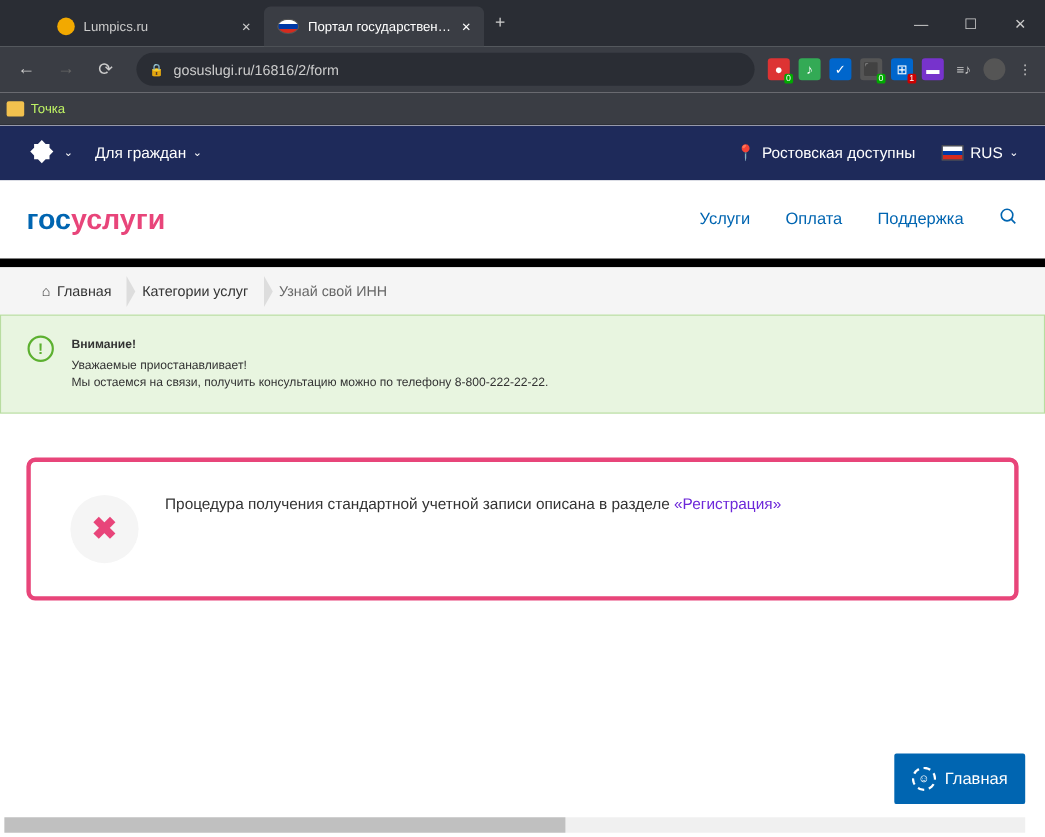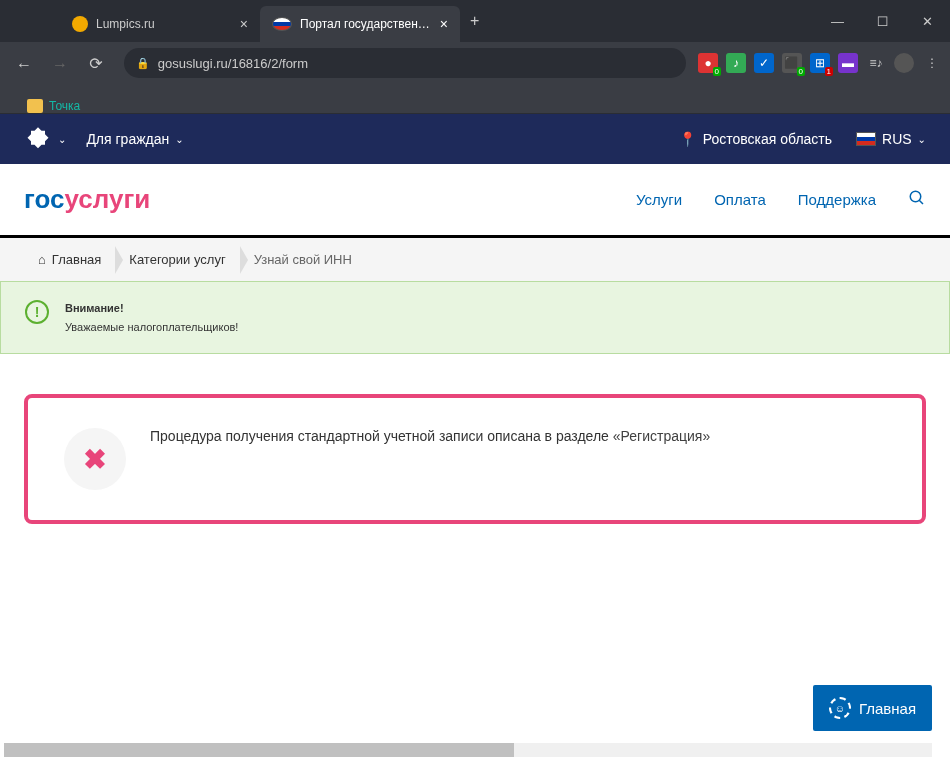--- a/index.html
+++ b/index.html
@@ -1,47 +1,47 @@
 <!DOCTYPE html>
 <html><head>
 <meta charset="utf-8">
 <style>
 *{margin:0;padding:0;box-sizing:border-box;font-family:Arial,sans-serif}
 body{background:#fff;width:950px;height:761px;overflow:hidden;position:relative}
 .titlebar{background:#2a2d34;height:42px;display:flex;align-items:center;position:relative}
-.tabs{display:flex;height:100%;padding-left:60px}
+.tabs{display:flex;height:100%;padding-left:40px}
 .tab{display:flex;align-items:center;padding:0 12px;color:#ccc;font-size:12px;min-width:200px;max-width:200px;height:36px;margin-top:6px;border-radius:6px 6px 0 0;position:relative}
 .tab.active{background:#3a3d44;color:#fff}
 .tab-favicon{width:16px;height:16px;margin-right:8px;border-radius:50%;flex-shrink:0}
 .tab-title{white-space:nowrap;overflow:hidden;text-overflow:ellipsis;flex:1}
 .tab-close{margin-left:8px;font-size:14px;cursor:pointer}
 .new-tab{color:#ccc;padding:0 10px;font-size:16px;align-self:center}
 .win-controls{position:absolute;right:0;display:flex;height:100%}
 .win-btn{width:45px;display:flex;align-items:center;justify-content:center;color:#ccc;font-size:13px}
 .toolbar{background:#3a3d44;height:42px;display:flex;align-items:center;padding:0 8px;gap:4px}
 .nav-btn{width:32px;height:32px;display:flex;align-items:center;justify-content:center;color:#ccc;border-radius:50%}
 .nav-btn.disabled{color:#666}
 .addr-bar{flex:1;background:#2a2d34;height:30px;border-radius:15px;display:flex;align-items:center;padding:0 12px;margin:0 8px;color:#ccc;font-size:13px}
 .lock-icon{margin-right:8px;font-size:11px}
 .ext-icons{display:flex;gap:8px;align-items:center}
 .ext-icon{width:20px;height:20px;display:flex;align-items:center;justify-content:center;font-size:12px;color:#fff;border-radius:3px;position:relative}
 .ext-badge{position:absolute;bottom:-3px;right:-3px;background:#0a0;color:#fff;font-size:8px;padding:0 2px;border-radius:2px}
-.bookmarks{background:#3a3d44;height:30px;display:flex;align-items:flex-end;padding:0 27px;color:#14b8a6;font-size:12px;border-bottom:1px solid #2a2d34}
+.bookmarks{background:#3a3d44;height:30px;display:flex;align-items:center;padding:0 6px;color:#bef264;font-size:12px;border-bottom:1px solid #2a2d34}
 .bookmark{display:flex;align-items:center;gap:6px}
 .bm-folder{width:16px;height:14px;background:#f2c14e;border-radius:2px}
 .page{background:#fff;height:calc(761px - 114px);overflow-y:auto;position:relative}
 .page-scroll{height:100%;overflow-y:scroll;overflow-x:hidden}
 .top-nav{background:#1e2a5a;height:50px;display:flex;align-items:center;padding:0 24px;color:#fff;font-size:14px;justify-content:space-between}
 .top-left{display:flex;align-items:center;gap:20px}
 .emblem{width:28px;height:28px;filter:brightness(0) invert(1)}
 .top-btn{display:flex;align-items:center;gap:6px;cursor:pointer}
 .chevron{font-size:10px}
 .top-right{display:flex;align-items:center;gap:24px}
 .flag{width:20px;height:14px;background:linear-gradient(#fff 33%,#0039a6 33% 66%,#d52b1e 66%);border:1px solid #555}
-.header{background:#fff;padding:20px 24px;display:flex;align-items:center;justify-content:space-between;border-bottom:3px solid #000000}
+.header{background:#fff;padding:20px 24px;display:flex;align-items:center;justify-content:space-between;border-bottom:8px solid #000000}
 .logo{font-size:26px;font-weight:bold}
 .logo-gos{color:#0065b1}
 .logo-u{color:#e8457a}
 .header-links{display:flex;gap:32px;align-items:center;color:#0065b1;font-size:15px}
 .header-link{cursor:pointer}
 .search-icon{color:#0065b1;font-size:16px}
 .breadcrumb{background:#f5f5f5;padding:14px 24px;display:flex;align-items:center;font-size:13px;color:#666}
 .bc-item{display:flex;align-items:center;padding:0 14px;position:relative}
 .bc-item.link{color:#333;cursor:pointer}
 .bc-item:not(:last-child)::after{content:"";position:absolute;right:-8px;top:50%;transform:translateY(-50%);border-left:8px solid #ddd;border-top:14px solid transparent;border-bottom:14px solid transparent}
@@ -50,21 +50,21 @@
 .alert-icon{width:24px;height:24px;border:2px solid #5cb030;border-radius:50%;display:flex;align-items:center;justify-content:center;color:#5cb030;font-weight:bold;flex-shrink:0;font-size:14px}
 .alert-content{font-size:11px;color:#333;line-height:1.5}
 .alert-title{font-weight:bold;margin-bottom:2px}
 .alert-link{color:#0065b1;cursor:pointer}
 .error-card{margin:40px 24px 20px;border:4px solid #e8457a;border-radius:8px;padding:30px 36px;display:flex;gap:24px;align-items:flex-start}
 .error-icon{width:62px;height:62px;border-radius:50%;background:#f5f5f5;display:flex;align-items:center;justify-content:center;flex-shrink:0}
 .error-x{color:#e8457a;font-size:28px;font-weight:bold}
 .error-body{flex:1}
 .error-title{font-size:23px;color:#333;margin-bottom:22px;line-height:1.3}
 .error-text{font-size:14px;color:#333}
-.error-link{color:#404040;cursor:pointer}
+.error-link{color:#6d28d9;cursor:pointer}
 .ask-btn{position:absolute;bottom:30px;right:18px;background:#0065b1;color:#fff;padding:12px 16px;display:flex;align-items:center;gap:8px;font-size:15px;cursor:pointer;border-radius:2px}
 .ask-icon{width:22px;height:22px;border:2px dashed #fff;border-radius:50%;display:flex;align-items:center;justify-content:center;font-size:10px}
 .hscroll{position:absolute;bottom:4px;left:4px;right:18px;height:14px;background:#f0f0f0}
 .hscroll-thumb{width:55%;height:100%;background:#c0c0c0}
 .page-scroll::-webkit-scrollbar{width:16px}
 .page-scroll::-webkit-scrollbar-track{background:#f0f0f0}
 .page-scroll::-webkit-scrollbar-thumb{background:#c0c0c0}
 </style>
 </head>
 <body>
@@ -130,21 +130,21 @@
         <span class="chevron">⌄</span>
       </div>
       <div class="top-btn">
         <span>Для граждан</span>
         <span class="chevron">⌄</span>
       </div>
     </div>
     <div class="top-right">
       <div class="top-btn">
         <span>📍</span>
-        <span>Ростовская область</span>
+        <span>Ростовская доступны</span>
       </div>
       <div class="top-btn">
         <span class="flag"></span>
         <span>RUS</span>
         <span class="chevron">⌄</span>
       </div>
     </div>
   </div>
 
   <div class="header">
@@ -174,21 +174,22 @@
     </div>
     <div class="bc-item">
       <span>Узнай свой ИНН</span>
     </div>
   </div>
 
   <div class="alert">
     <div class="alert-icon">!</div>
     <div class="alert-content">
       <div class="alert-title">Внимание!</div>
-      <div>Уважаемые налогоплательщиков!</div>
+      <div>Уважаемые приостанавливает!</div>
+      <div>Мы остаемся на связи, получить консультацию можно по телефону 8-800-222-22-22.</div>
     </div>
   </div>
 
   <div class="error-card">
     <div class="error-icon">
       <span class="error-x">✖</span>
     </div>
     <div class="error-body">
       <div class="error-text">
         <span>Процедура получения стандартной учетной записи описана в разделе </span><span class="error-link">«Регистрация»</span>

